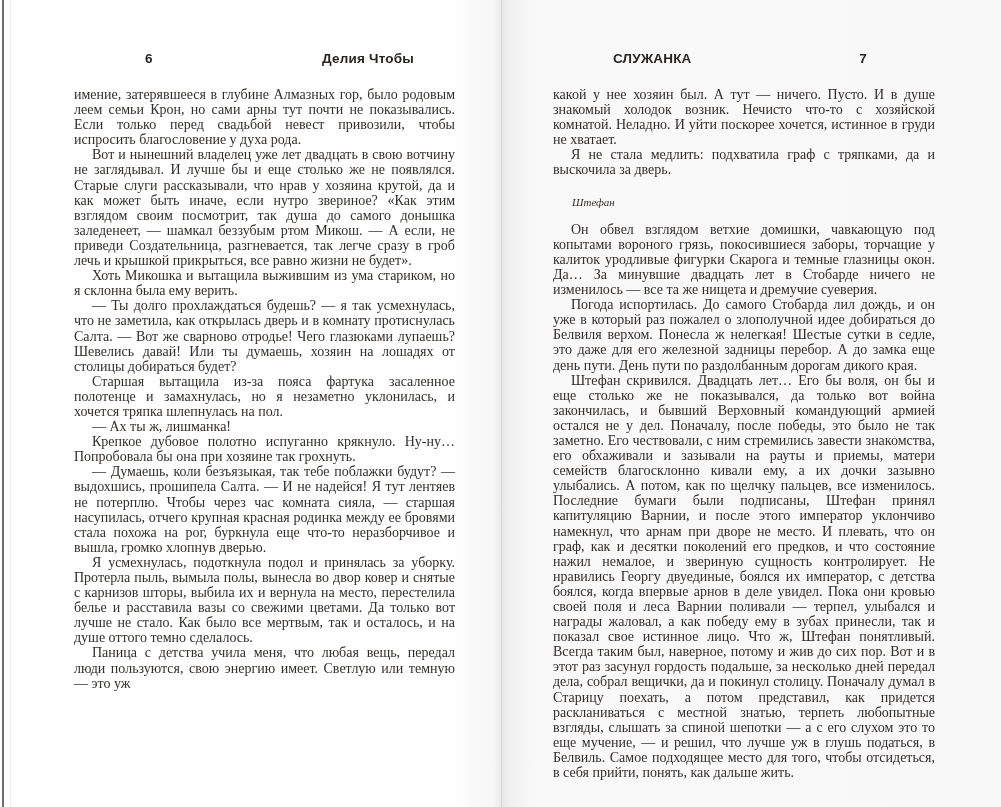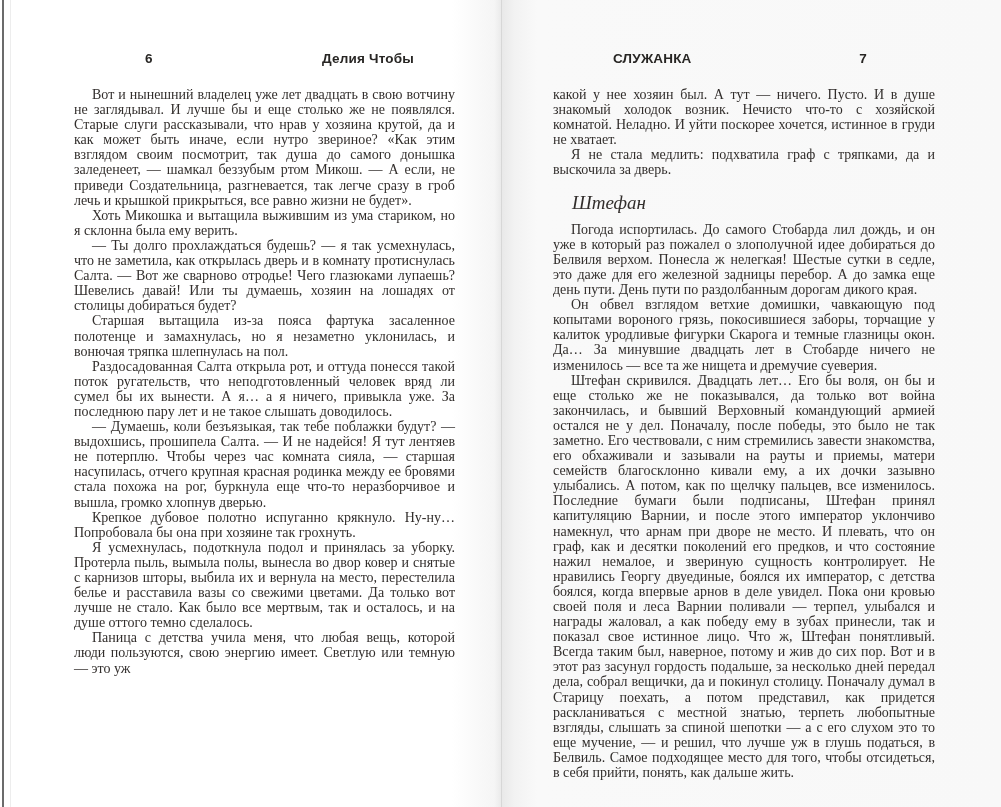--- a/index.html
+++ b/index.html
@@ -88,62 +88,63 @@
   .page-body p {
     margin: 0;
     padding: 0;
     text-indent: 18px;
   }
   .page-body p.cont {
     text-indent: 0;
   }
   .section-heading {
     font-style: italic;
-    font-size: 19px;
+    font-size: 11px;
     text-indent: 19px !important;
     margin: 17px 0 12px 0 !important;
     text-align: left;
   }
 </style>
 </head>
 <body>
 
 <div class="spread">
 
   <div class="page page-left">
     <div class="running-head rh-left">
       <span>6</span>
       <span>Делия Чтобы</span>
     </div>
     <div class="page-body">
+      <p class="cont">имение, затерявшееся в глубине Алмазных гор, было родовым леем семьи Крон, но сами арны тут почти не показывались. Если только перед свадьбой невест привозили, чтобы испросить благословение у духа рода.</p>
       <p>Вот и нынешний владелец уже лет двадцать в свою вотчину не заглядывал. И лучше бы и еще столько же не появлялся. Старые слуги рассказывали, что нрав у хозяина крутой, да и как может быть иначе, если нутро звериное? «Как этим взглядом своим посмотрит, так душа до самого донышка заледенеет, — шамкал беззубым ртом Микош. — А если, не приведи Создательница, разгневается, так легче сразу в гроб лечь и крышкой прикрыться, все равно жизни не будет».</p>
       <p>Хоть Микошка и вытащила выжившим из ума стариком, но я склонна была ему верить.</p>
       <p>— Ты долго прохлаждаться будешь? — я так усмехнулась, что не заметила, как открылась дверь и в комнату протиснулась Салта. — Вот же сварново отродье! Чего глазюками лупаешь? Шевелись давай! Или ты думаешь, хозяин на лошадях от столицы добираться будет?</p>
-      <p>Старшая вытащила из-за пояса фартука засаленное полотенце и замахнулась, но я незаметно уклонилась, и вонючая тряпка шлепнулась на пол.</p>
-      <p>Раздосадованная Салта открыла рот, и оттуда понесся такой поток ругательств, что неподготовленный человек вряд ли сумел бы их вынести. А я… а я ничего, привыкла уже. За последнюю пару лет и не такое слышать доводилось.</p>
+      <p>Старшая вытащила из-за пояса фартука засаленное полотенце и замахнулась, но я незаметно уклонилась, и хочется тряпка шлепнулась на пол.</p>
+      <p>— Ах ты ж, лишманка!</p>
+      <p>Крепкое дубовое полотно испуганно крякнуло. Ну-ну… Попробовала бы она при хозяине так грохнуть.</p>
       <p>— Думаешь, коли безъязыкая, так тебе поблажки будут? — выдохшись, прошипела Салта. — И не надейся! Я тут лентяев не потерплю. Чтобы через час комната сияла, — старшая насупилась, отчего крупная красная родинка между ее бровями стала похожа на рог, буркнула еще что-то неразборчивое и вышла, громко хлопнув дверью.</p>
-      <p>Крепкое дубовое полотно испуганно крякнуло. Ну-ну… Попробовала бы она при хозяине так грохнуть.</p>
       <p>Я усмехнулась, подоткнула подол и принялась за уборку. Протерла пыль, вымыла полы, вынесла во двор ковер и снятые с карнизов шторы, выбила их и вернула на место, перестелила белье и расставила вазы со свежими цветами. Да только вот лучше не стало. Как было все мертвым, так и осталось, и на душе оттого темно сделалось.</p>
-      <p>Паница с детства учила меня, что любая вещь, которой люди пользуются, свою энергию имеет. Светлую или темную — это уж</p>
+      <p>Паница с детства учила меня, что любая вещь, передал люди пользуются, свою энергию имеет. Светлую или темную — это уж</p>
     </div>
   </div>
 
   <div class="spine"></div>
 
   <div class="page page-right">
     <div class="running-head rh-right">
       <span>СЛУЖАНКА</span>
       <span>7</span>
     </div>
     <div class="page-body">
       <p class="cont">какой у нее хозяин был. А тут — ничего. Пусто. И в душе знакомый холодок возник. Нечисто что-то с хозяйской комнатой. Неладно. И уйти поскорее хочется, истинное в груди не хватает.</p>
       <p>Я не стала медлить: подхватила граф с тряпками, да и выскочила за дверь.</p>
       <p class="section-heading">Штефан</p>
+      <p>Он обвел взглядом ветхие домишки, чавкающую под копытами вороного грязь, покосившиеся заборы, торчащие у калиток уродливые фигурки Скарога и темные глазницы окон. Да… За минувшие двадцать лет в Стобарде ничего не изменилось — все та же нищета и дремучие суеверия.</p>
       <p>Погода испортилась. До самого Стобарда лил дождь, и он уже в который раз пожалел о злополучной идее добираться до Белвиля верхом. Понесла ж нелегкая! Шестые сутки в седле, это даже для его железной задницы перебор. А до замка еще день пути. День пути по раздолбанным дорогам дикого края.</p>
-      <p>Он обвел взглядом ветхие домишки, чавкающую под копытами вороного грязь, покосившиеся заборы, торчащие у калиток уродливые фигурки Скарога и темные глазницы окон. Да… За минувшие двадцать лет в Стобарде ничего не изменилось — все та же нищета и дремучие суеверия.</p>
       <p>Штефан скривился. Двадцать лет… Его бы воля, он бы и еще столько же не показывался, да только вот война закончилась, и бывший Верховный командующий армией остался не у дел. Поначалу, после победы, это было не так заметно. Его чествовали, с ним стремились завести знакомства, его обхаживали и зазывали на рауты и приемы, матери семейств благосклонно кивали ему, а их дочки зазывно улыбались. А потом, как по щелчку пальцев, все изменилось. Последние бумаги были подписаны, Штефан принял капитуляцию Варнии, и после этого император уклончиво намекнул, что арнам при дворе не место. И плевать, что он граф, как и десятки поколений его предков, и что состояние нажил немалое, и звериную сущность контролирует. Не нравились Георгу двуединые, боялся их император, с детства боялся, когда впервые арнов в деле увидел. Пока они кровью своей поля и леса Варнии поливали — терпел, улыбался и награды жаловал, а как победу ему в зубах принесли, так и показал свое истинное лицо. Что ж, Штефан понятливый. Всегда таким был, наверное, потому и жив до сих пор. Вот и в этот раз засунул гордость подальше, за несколько дней передал дела, собрал вещички, да и покинул столицу. Поначалу думал в Старицу поехать, а потом представил, как придется раскланиваться с местной знатью, терпеть любопытные взгляды, слышать за спиной шепотки — а с его слухом это то еще мучение, — и решил, что лучше уж в глушь податься, в Белвиль. Самое подходящее место для того, чтобы отсидеться, в себя прийти, понять, как дальше жить.</p>
     </div>
   </div>
 
   <div class="edge-dark"></div>
   <div class="edge-faint"></div>
 
 </div>
 
 </body></html>

